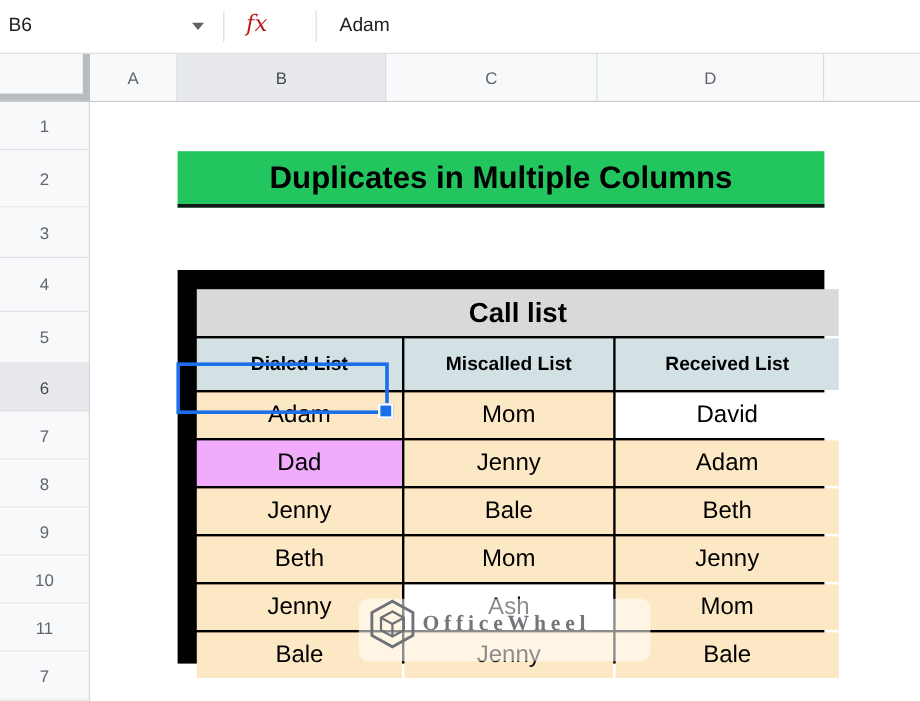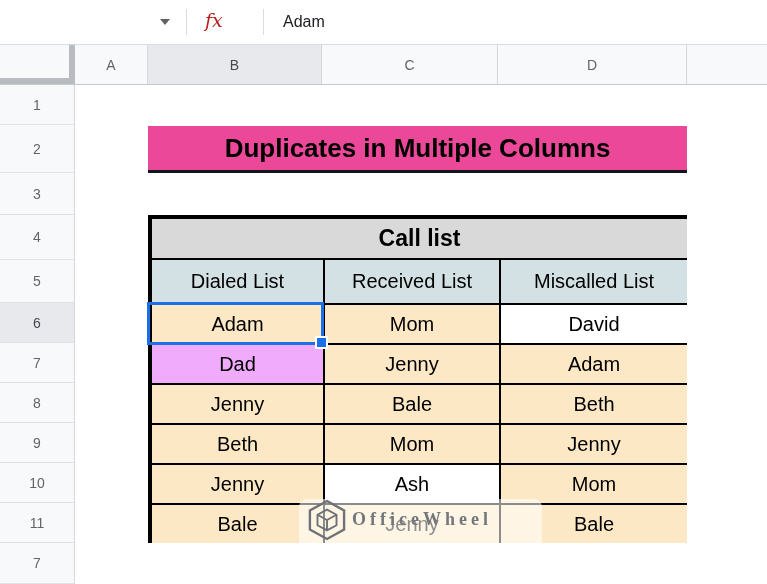--- a/index.html
+++ b/index.html
@@ -40,54 +40,57 @@
   .row-h:nth-child(1){height:40px;} .row-h:nth-child(2){height:48px;}
   .row-h:nth-child(3){height:42px;} .row-h:nth-child(4){height:45px;}
   .row-h:nth-child(5){height:43px;} .row-h:nth-child(6){height:40px;}
   .row-h:nth-child(7){height:40px;} .row-h:nth-child(8){height:40px;}
   .row-h:nth-child(9){height:40px;} .row-h:nth-child(10){height:40px;}
   .row-h:nth-child(11){height:40px;} .row-h:nth-child(12){height:41px;}
   .row-h.selected { background:#e7e9ec; color:#44484d; }
 
   
   .title-cell { position:absolute; left:148px; top:126px; width:539px; height:47px;
-                background:#ec4899; border-bottom:3px solid #15161a;
+                background:#22c55e; border-bottom:3px solid #15161a;
                 display:flex; align-items:center; justify-content:center;
                 font-size:26px; font-weight:bold; color:#000; }
 
   
-  .call-table { position:absolute; left:148px; top:215px; width:539px; height:328px;
+  .call-table { position:absolute; left:148px; top:225px; width:539px; height:328px;
                 background:#000; display:grid;
                 grid-template-columns:171px 174px 186px;
                 grid-template-rows:39px 43px repeat(6, 38px);
-                gap:2px; padding:4px; }
+                gap:2px; padding:16px; }
   .tcell { display:flex; align-items:center; justify-content:center; background:#fff;
            font-size:20px; color:#000; }
   .tcell.table-title { grid-column:1 / -1; background:#d9d9d9; font-weight:bold; font-size:23px; }
-  .tcell.sub-h { background:#d3e1e4; font-weight:normal; font-size:20px; }
+  .tcell.sub-h { background:#d3e1e4; font-weight:bold; font-size:16px; }
 
   
   .sel-overlay { position:absolute; left:147px; top:302px; width:177px; height:43px;
                  border:3px solid #1b6fe8; pointer-events:none; }
   .fill-handle { position:absolute; left:315px; top:336px; width:13px; height:13px;
                  background:#1b6fe8; border:2px solid #fff; }
 
   
   .watermark { position:absolute; left:299px; top:499px; width:243px; height:52px;
                background:rgba(255,255,255,0.55); border-radius:8px;
                display:flex; padding-left:9px; }
   .wm-text { font-family:"Liberation Serif", serif; font-size:18px; font-weight:600;
              letter-spacing:4px; color:#73777b; margin-left:6px; margin-top:10px; }
 </style>
 </head>
 <body>
 
 <div id="app">
 
   <div class="formula-bar">
+    <div class="name-box">
+      <span>B6</span>
+    </div>
     <div class="dd-arrow"></div>
     <div class="vdiv d1"></div>
     <div class="fx">fx</div>
     <div class="vdiv d2"></div>
     <div class="formula-value">Adam</div>
   </div>
 
   <div class="col-headers">
     <div class="corner"></div>
     <div class="col-h w-a">A</div>
@@ -111,22 +114,22 @@
     <div class="row-h">11</div>
     <div class="row-h">7</div>
   </div>
 
   <div class="title-cell">Duplicates in Multiple Columns</div>
 
   <div class="call-table">
     <div class="tcell table-title">Call list</div>
 
     <div class="tcell sub-h">Dialed List</div>
+    <div class="tcell sub-h">Miscalled List</div>
     <div class="tcell sub-h">Received List</div>
-    <div class="tcell sub-h">Miscalled List</div>
 
     <div class="tcell" style="background: rgb(252, 232, 197);">Adam</div>
     <div class="tcell" style="background: rgb(252, 232, 197);">Mom</div>
     <div class="tcell" style="background: rgb(255, 255, 255);">David</div>
 
     <div class="tcell" style="background: #f0abfc;">Dad</div>
     <div class="tcell" style="background: rgb(252, 232, 197);">Jenny</div>
     <div class="tcell" style="background: rgb(252, 232, 197);">Adam</div>
 
     <div class="tcell" style="background: rgb(252, 232, 197);">Jenny</div>

